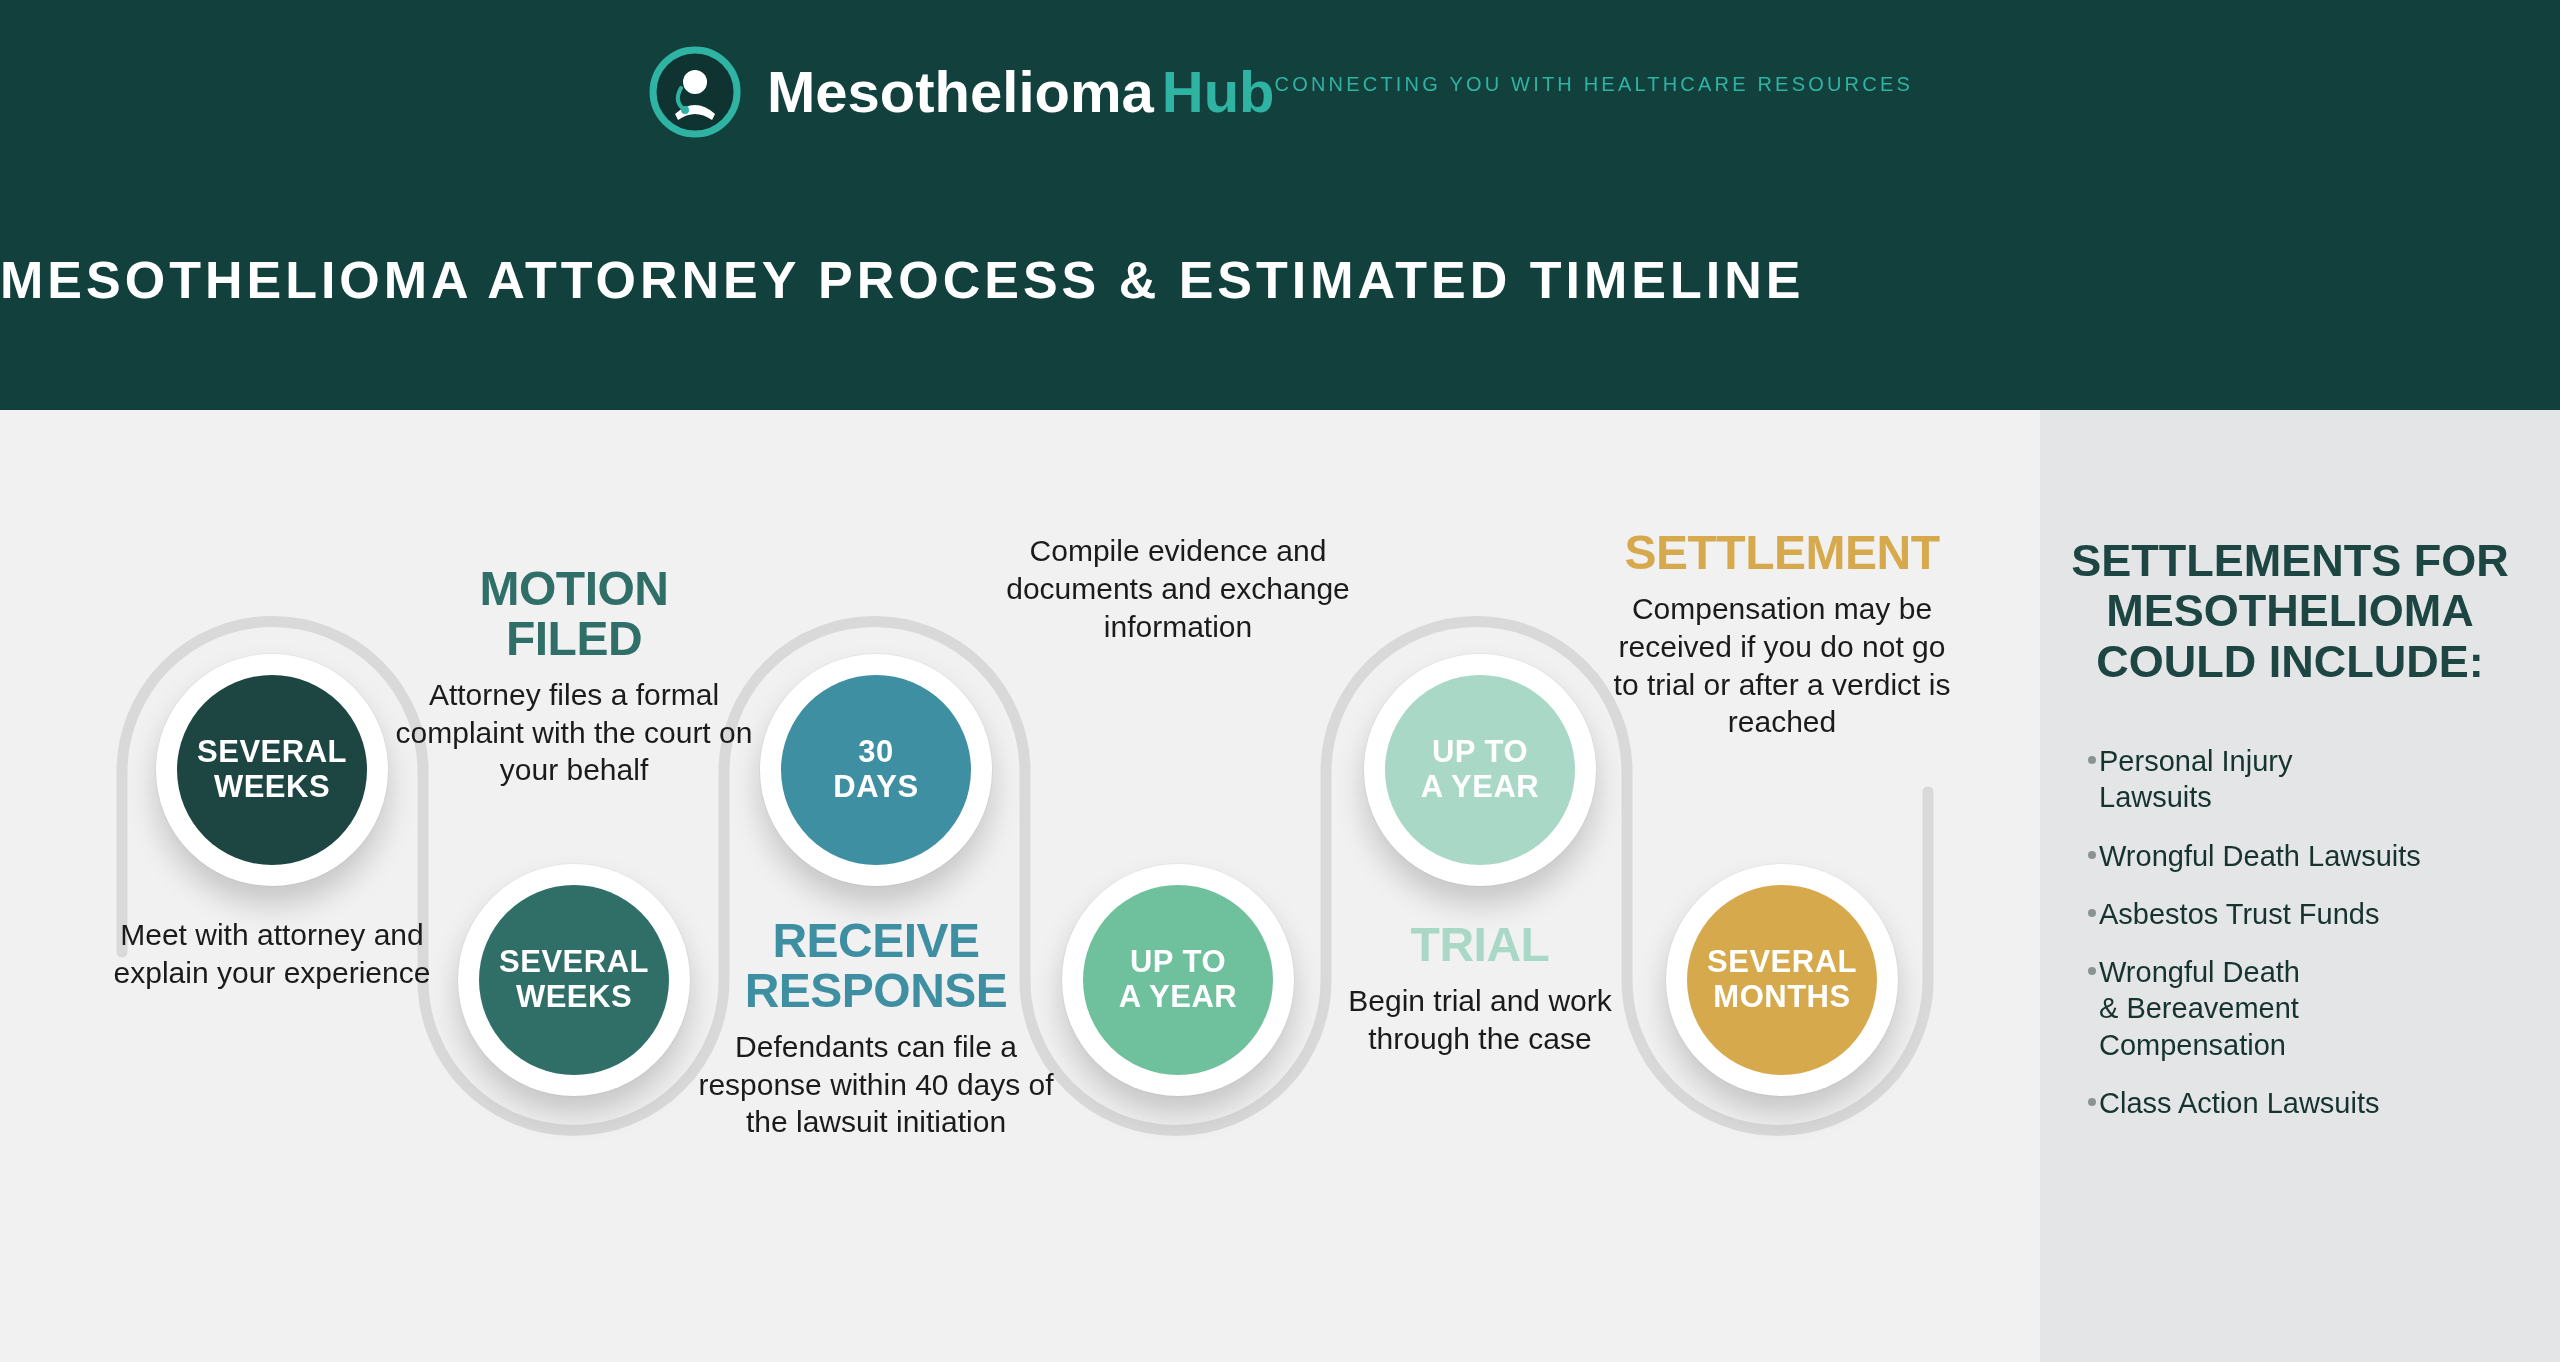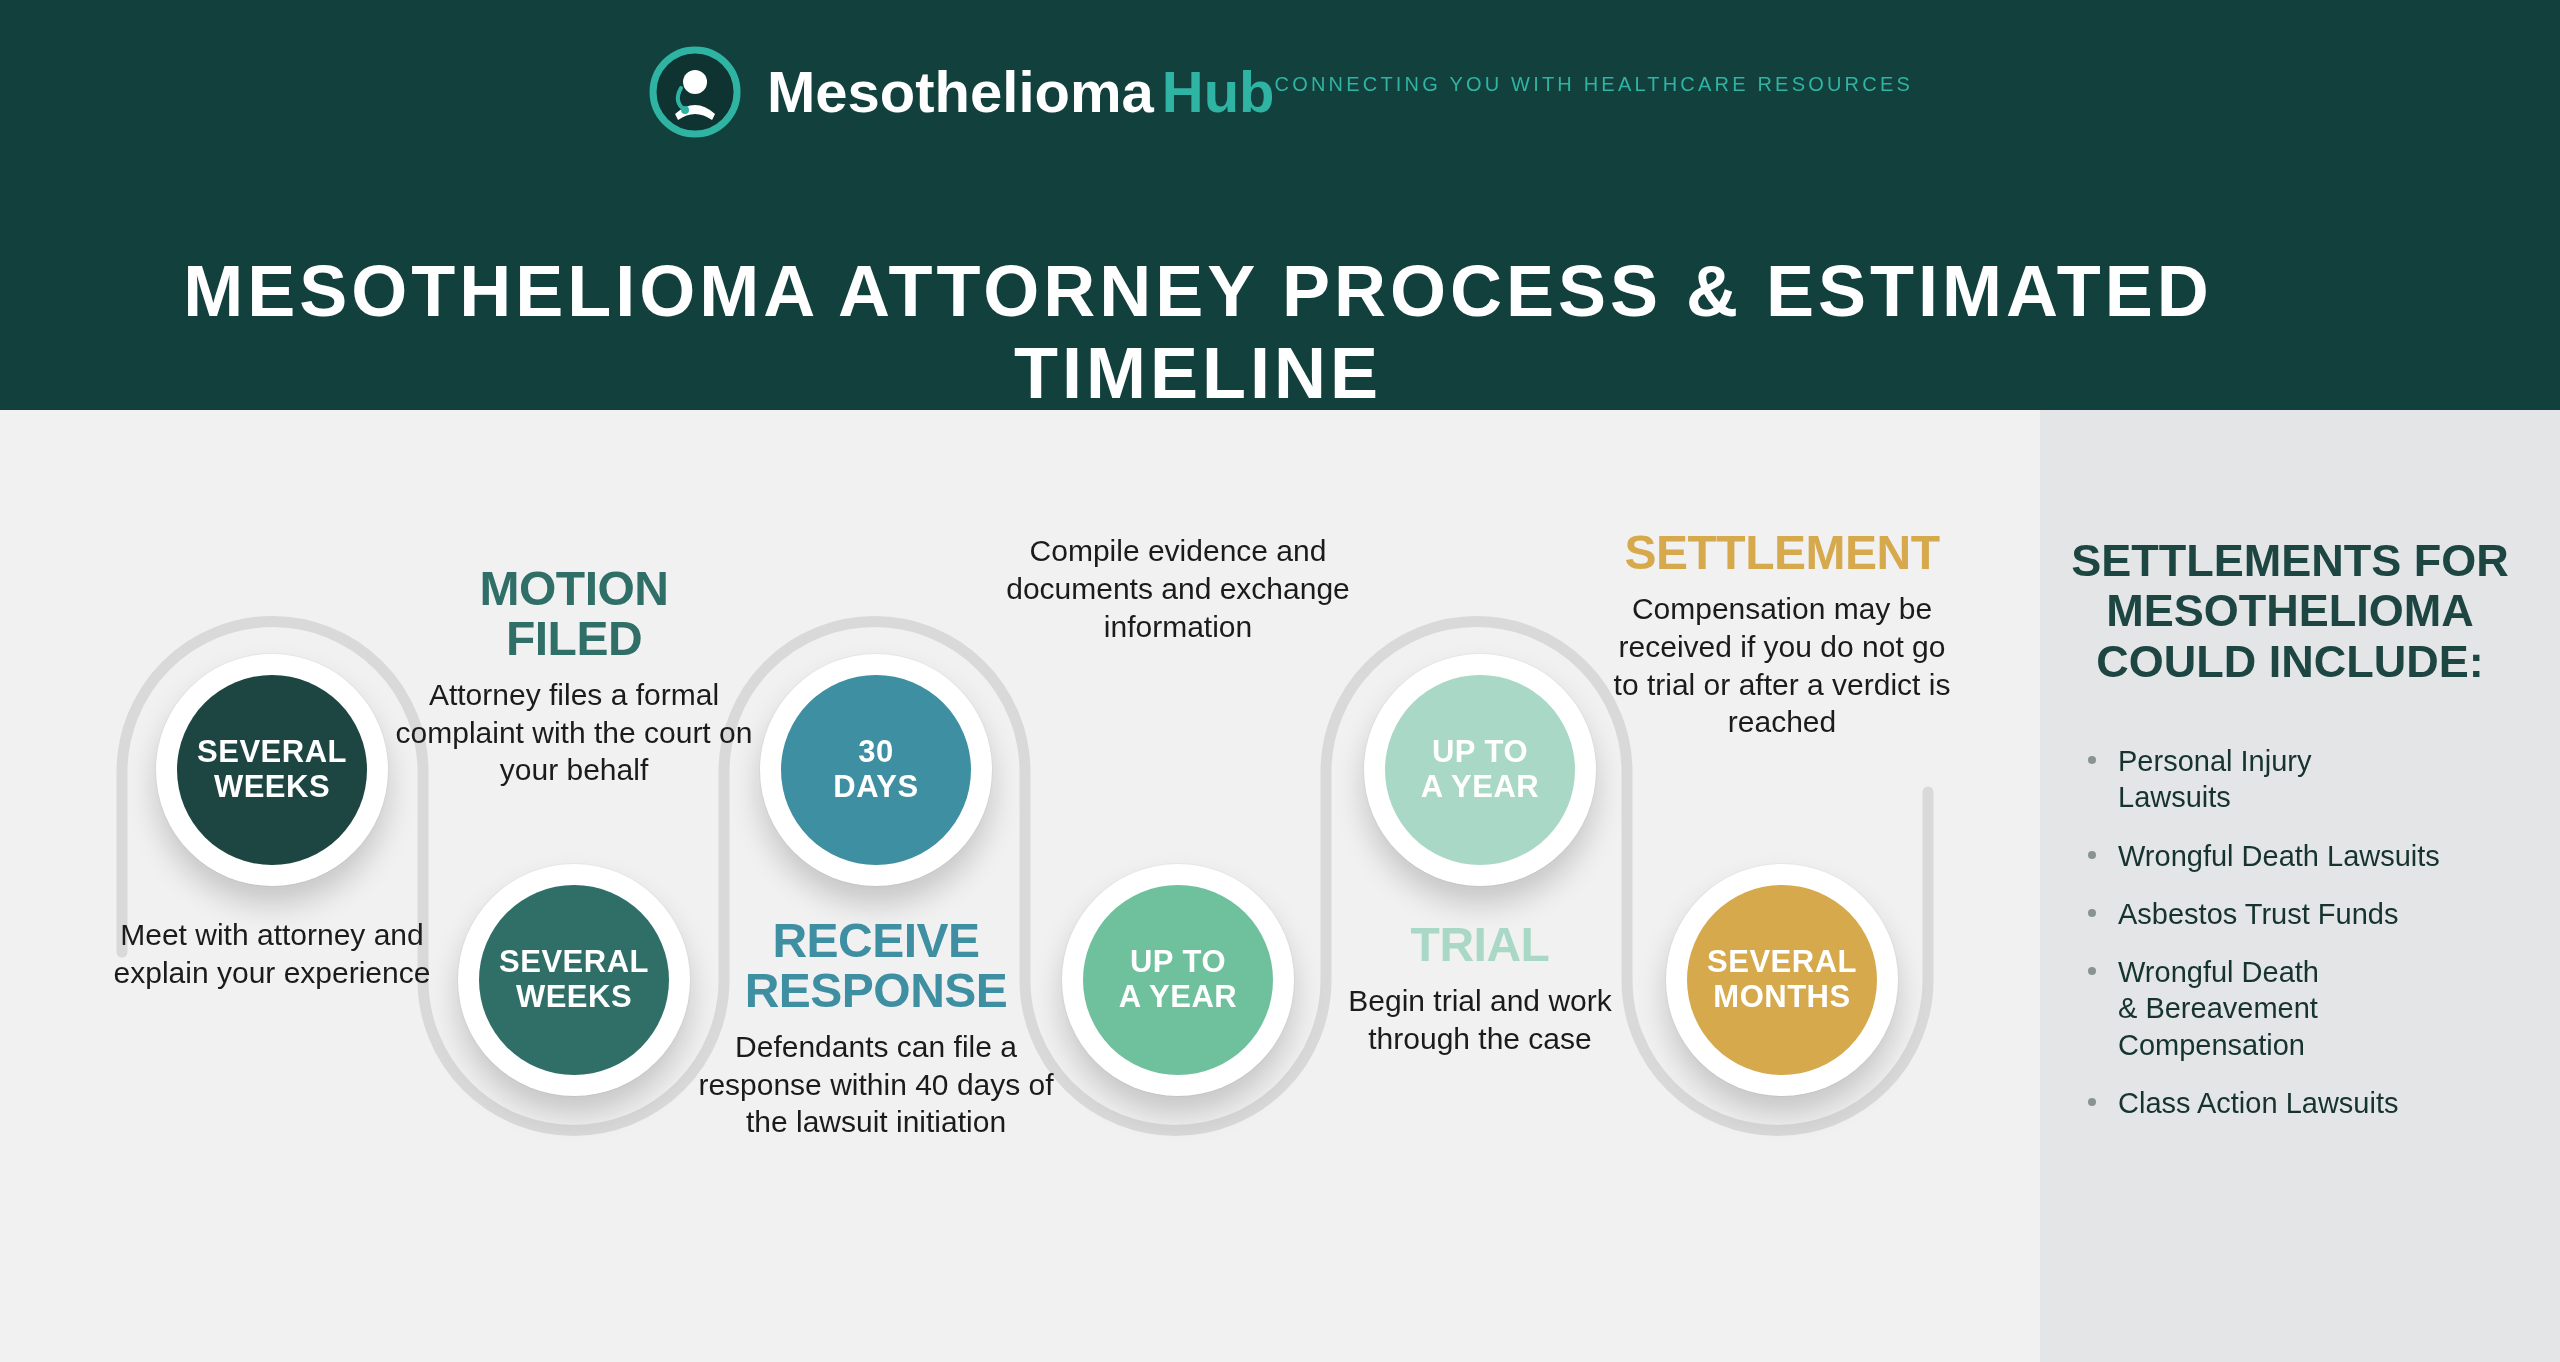--- a/index.html
+++ b/index.html
@@ -10,22 +10,22 @@
   }
 
   
   .header{position:absolute;top:0;left:0;width:2560px;height:410px;background:#12403d;}
   .logo{position:absolute;top:44px;left:50%;transform:translateX(-50%);display:flex;align-items:center;gap:24px;}
   .logo-text{display:flex;}
   .brand{font-size:58px;font-weight:bold;color:#ffffff;line-height:1;letter-spacing:0;}
   .brand .accent{color:#2fb3a3;margin-left:8px;}
   .tagline{margin-top:10px;font-size:20px;font-weight:normal;color:#2fb3a3;letter-spacing:3.2px;}
   .title{
-    position:absolute;top:250px;left:0;width:2396px;margin:0;text-align:center;
-    color:#ffffff;font-size:72px;font-weight:bold;letter-spacing:4px;
+    position:absolute;top:250px;left:0;width:2396px;margin:0;text-align:left;
+    color:#ffffff;font-size:52px;font-weight:bold;letter-spacing:4px;
   }
 
   
   .serp{position:absolute;top:0;left:0;z-index:1;}
 
   
   .circle{
     position:absolute;width:232px;height:232px;border-radius:50%;background:#ffffff;z-index:2;
     box-shadow:0 18px 30px rgba(0,0,0,0.18), 0 0 0 1px rgba(0,0,0,0.03);
     display:flex;align-items:center;justify-content:center;
@@ -61,21 +61,21 @@
   .panel{
     position:absolute;left:2040px;top:410px;width:520px;height:952px;
     background:#e3e5e6;z-index:1;box-sizing:border-box;
     padding:126px 40px 0 20px;
   }
   .panel-heading{
     text-align:center;font-weight:bold;font-size:45px;color:#1d4643;
     line-height:1.12;white-space:pre-line;
   }
   .panel-list{list-style:none;margin:56px 0 0 0;padding:0 0 0 28px;}
-  .panel-list li{display:flex;gap:22px;margin-bottom:22px;font-size:29px;color:#16332f;line-height:1.25;}
+  .panel-list li{display:flex;gap:3px;margin-bottom:22px;font-size:29px;color:#16332f;line-height:1.25;}
   .bullet-dot{width:8px;height:8px;border-radius:50%;background:#8a9392;margin-top:13px;flex:none;}
   .item-label{white-space:pre-line;}
 </style>
 </head>
 <body>
 
 <div class="page">
 
   <div class="header" style="background: rgb(18, 64, 61);">
     <div class="logo">

